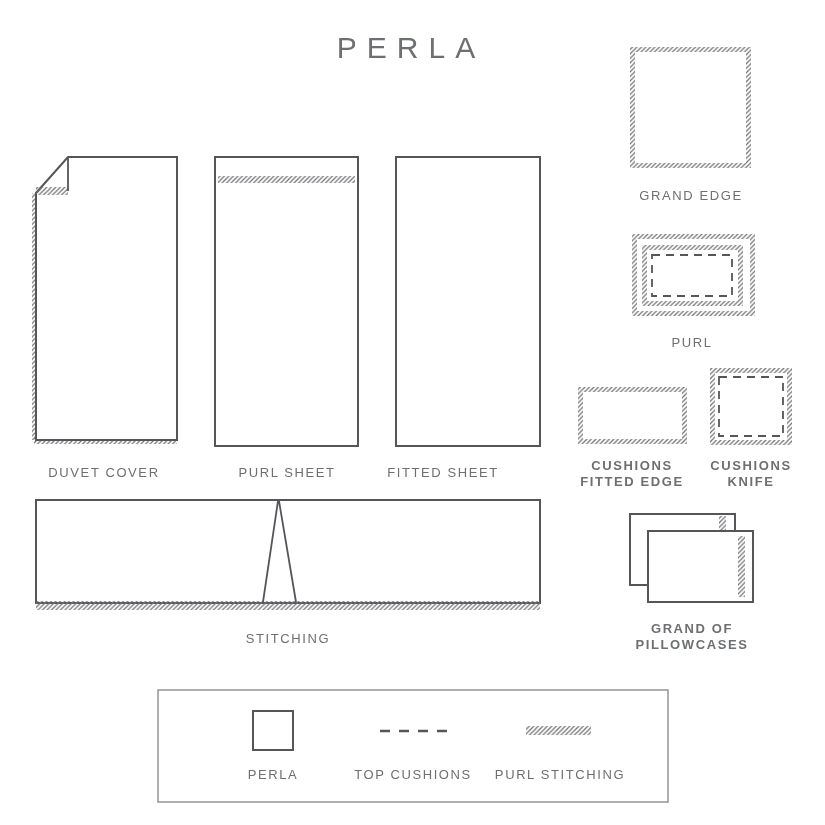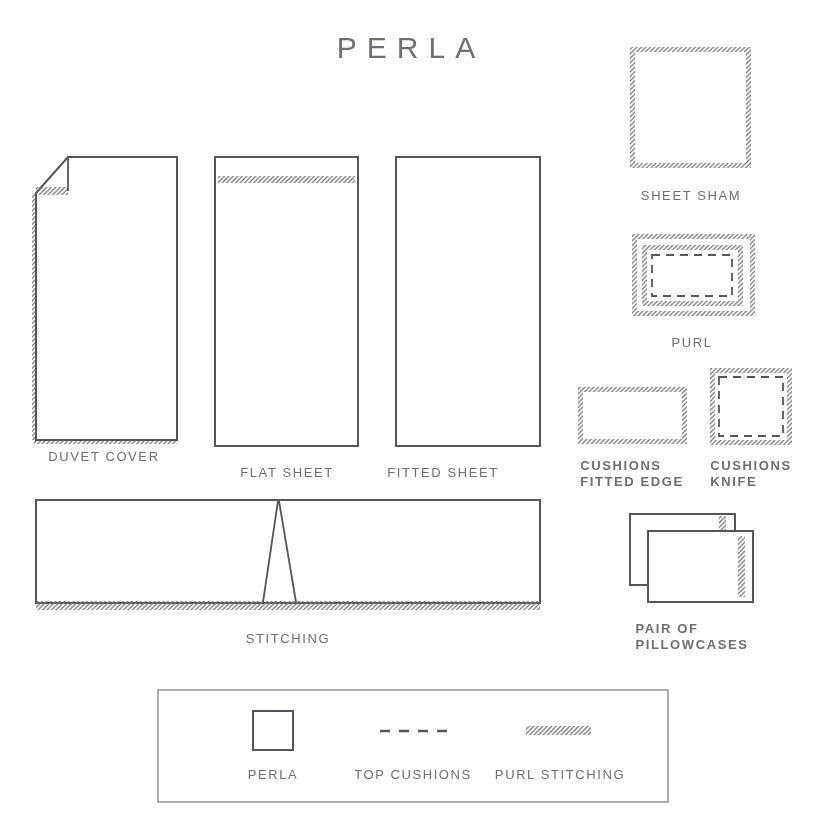--- a/index.html
+++ b/index.html
@@ -18,21 +18,21 @@
   .hatch-fill{fill:url(#hatch);stroke:none;}
   .white-fill{fill:#fff;stroke:none;}
   .dashed{stroke:var(--line);stroke-width:1.8;fill:none;stroke-dasharray:8 6;}
   .dash-line{stroke:var(--line);stroke-width:2.6;fill:none;stroke-dasharray:10 9;}
   .legend-box{stroke:var(--legend-border);stroke-width:1.6;fill:none;}
   .hatchline{stroke:var(--hatch);stroke-width:1.2;}
   
   .label{
     position:absolute;transform:translateX(-50%);
     color:var(--text);font-size:13px;letter-spacing:1.6px;
-    line-height:16px;white-space:nowrap;
+    line-height:16px;text-align:center;white-space:nowrap;
   }
   .label span{display:block;font-weight:bold;}
   .title{
     font-size:30px;letter-spacing:10px;color:var(--title-text);
     font-weight:400;
   }
 </style>
 </head>
 <body>
 
@@ -102,44 +102,44 @@
     <g>
       <rect class="legend-box" x="158" y="690" width="510" height="112"></rect>
       <rect class="outline" x="253" y="711" width="40" height="39"></rect>
       <path class="dash-line" d="M380,731 H447"></path>
       <rect class="hatch-fill" x="526" y="726" width="65" height="9"></rect>
     </g>
   </svg>
 
   <div class="label title" style="left:411px;top:40px">PERLA</div>
 
-  <div class="label" style="left:104px;top:449px">DUVET COVER</div>
+  <div class="label" style="left:104px;top:465px">DUVET COVER</div>
 
-  <div class="label" style="left:287px;top:465px">FLAT SHEET</div>
+  <div class="label" style="left:287px;top:465px">PURL SHEET</div>
 
   <div class="label" style="left:443px;top:465px">FITTED SHEET</div>
 
-  <div class="label" style="left:691px;top:188px">SHEET SHAM</div>
+  <div class="label" style="left:691px;top:188px">GRAND EDGE</div>
 
   <div class="label" style="left:692px;top:335px">PURL</div>
 
   <div class="label" style="left:632px;top:458px">
     <span>CUSHIONS</span>
     <span>FITTED EDGE</span>
   </div>
 
   <div class="label" style="left:751px;top:458px">
     <span>CUSHIONS</span>
     <span>KNIFE</span>
   </div>
 
   <div class="label" style="left:288px;top:631px">STITCHING</div>
 
   <div class="label" style="left:692px;top:621px">
-    <span>PAIR OF</span>
+    <span>GRAND OF</span>
     <span>PILLOWCASES</span>
   </div>
 
   <div class="label" style="left:273px;top:767px">PERLA</div>
 
   <div class="label" style="left:413px;top:767px">TOP CUSHIONS</div>
 
   <div class="label" style="left:560px;top:767px">PURL STITCHING</div>
 
 </div>

